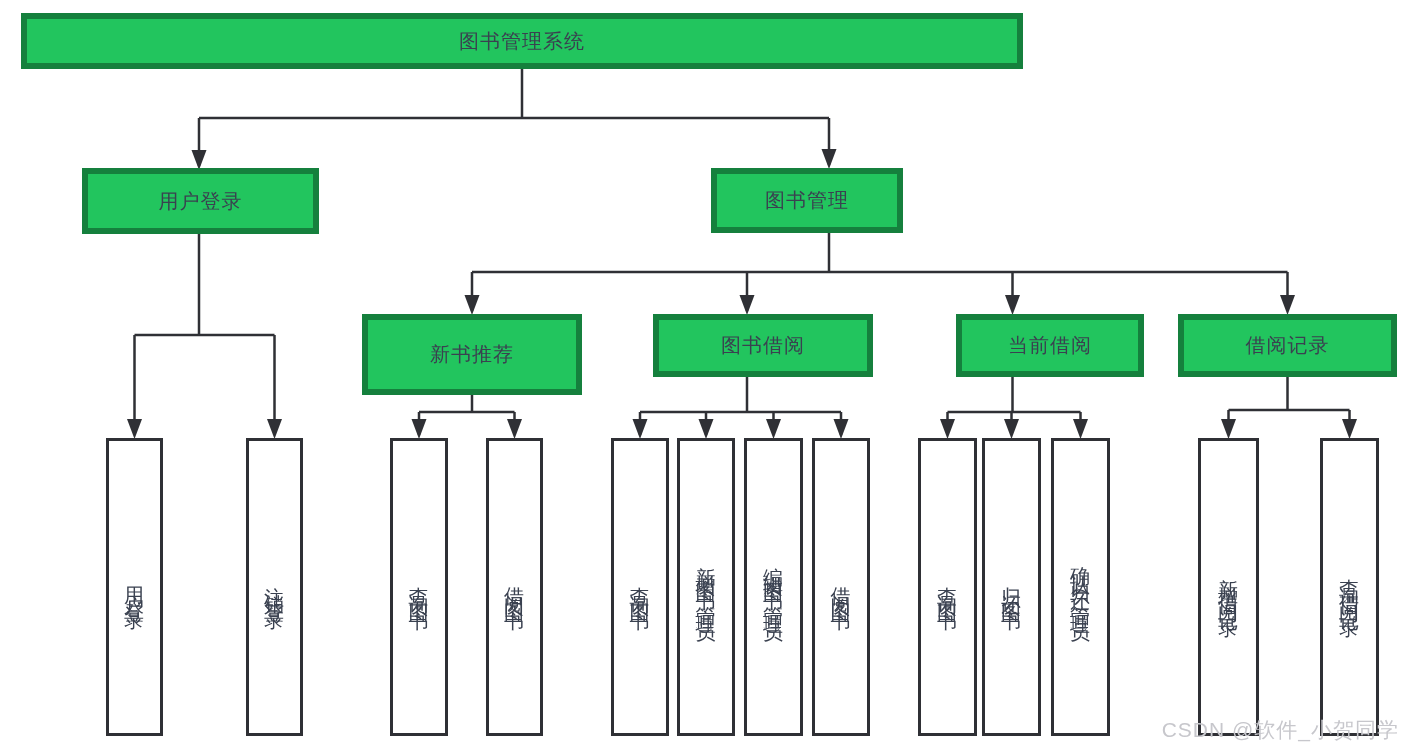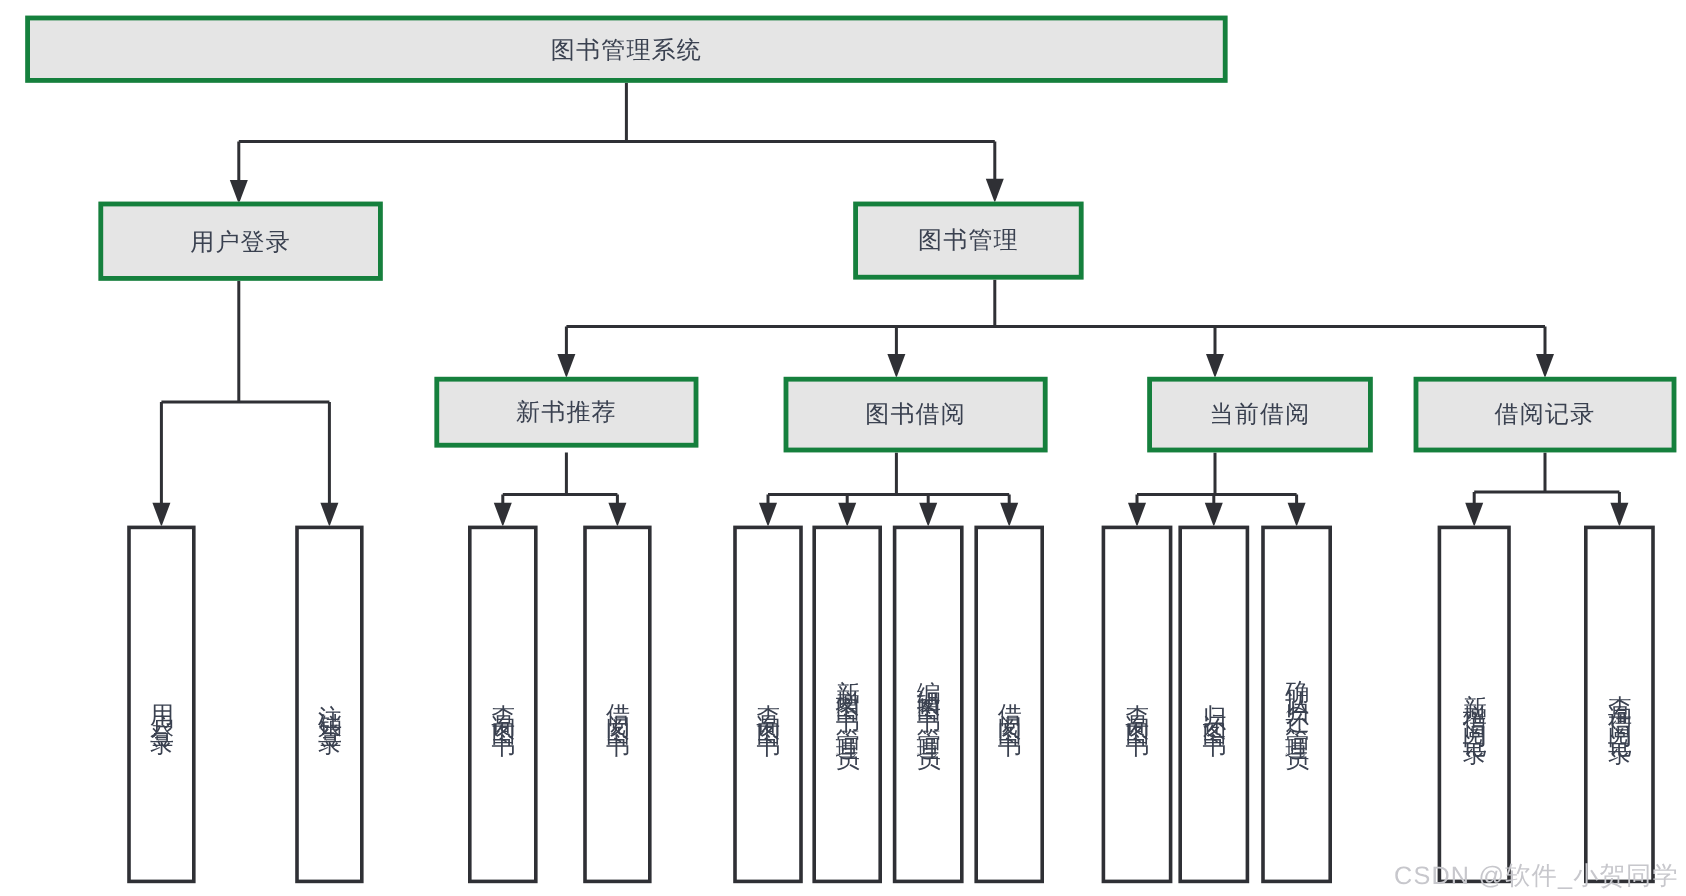--- a/index.html
+++ b/index.html
@@ -7,22 +7,22 @@
     position:relative;
     width:1405px;height:747px;
     background:#ffffff;
     font-family:"Liberation Sans","DejaVu Sans",sans-serif;
     overflow:hidden;
   }
   svg.connectors{position:absolute;left:0;top:0;width:1405px;height:747px;}
   .box{
     position:absolute;
     box-sizing:border-box;
-    border:4px solid #15803d;
-    background:#e5e5e5;
+    border:6px solid #15803d;
+    background:#22c55e;
     display:flex;align-items:center;justify-content:center;
     color:#3a4150;
     font-size:20px;
     letter-spacing:1px;
     font-family:Liberation Serif, serif;
   }
   .vbox{
     position:absolute;
     box-sizing:border-box;
     border:3px solid #2f3035;
@@ -90,21 +90,21 @@
       <polygon points="1221,419 1236,419 1228.5,439"></polygon>
       <polygon points="1342,419 1357,419 1349.5,439"></polygon>
     </g>
   </svg>
 
   <div class="box" style="left:21px;top:13px;width:1002px;height:56px;">图书管理系统</div>
 
   <div class="box" style="left:82px;top:168px;width:237px;height:66px;">用户登录</div>
   <div class="box" style="left:711px;top:168px;width:192px;height:65px;">图书管理</div>
 
-  <div class="box" style="left:362px;top:314px;width:220px;height:59px;text-align:center;">新书推荐</div>
+  <div class="box" style="left:362px;top:314px;width:220px;height:81px;text-align:center;">新书推荐</div>
   <div class="box" style="left:637px;top:314px;width:220px;height:63px;margin-left:16px;">图书借阅</div>
   <div class="box" style="left:956px;top:314px;width:188px;height:63px;">当前借阅</div>
   <div class="box" style="left:1178px;top:314px;width:219px;height:63px;">借阅记录</div>
 
   <div class="vbox" style="left:106px;top:438px;width:57px;height:298px;">
     <span class="vtext">用户登录</span>
   </div>
   <div class="vbox" style="left:246px;top:438px;width:57px;height:298px;">
     <span class="vtext">注销登录</span>
   </div>

